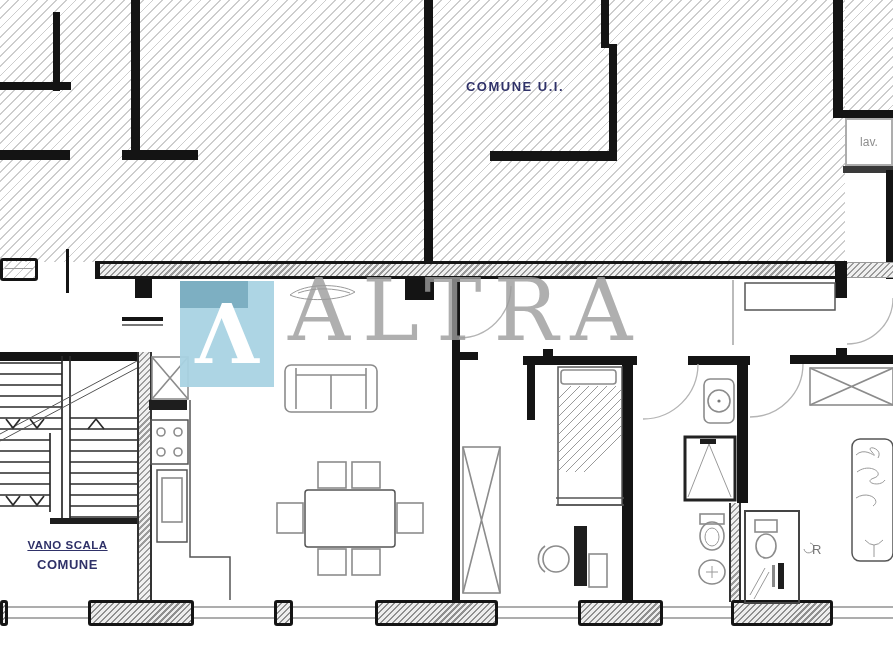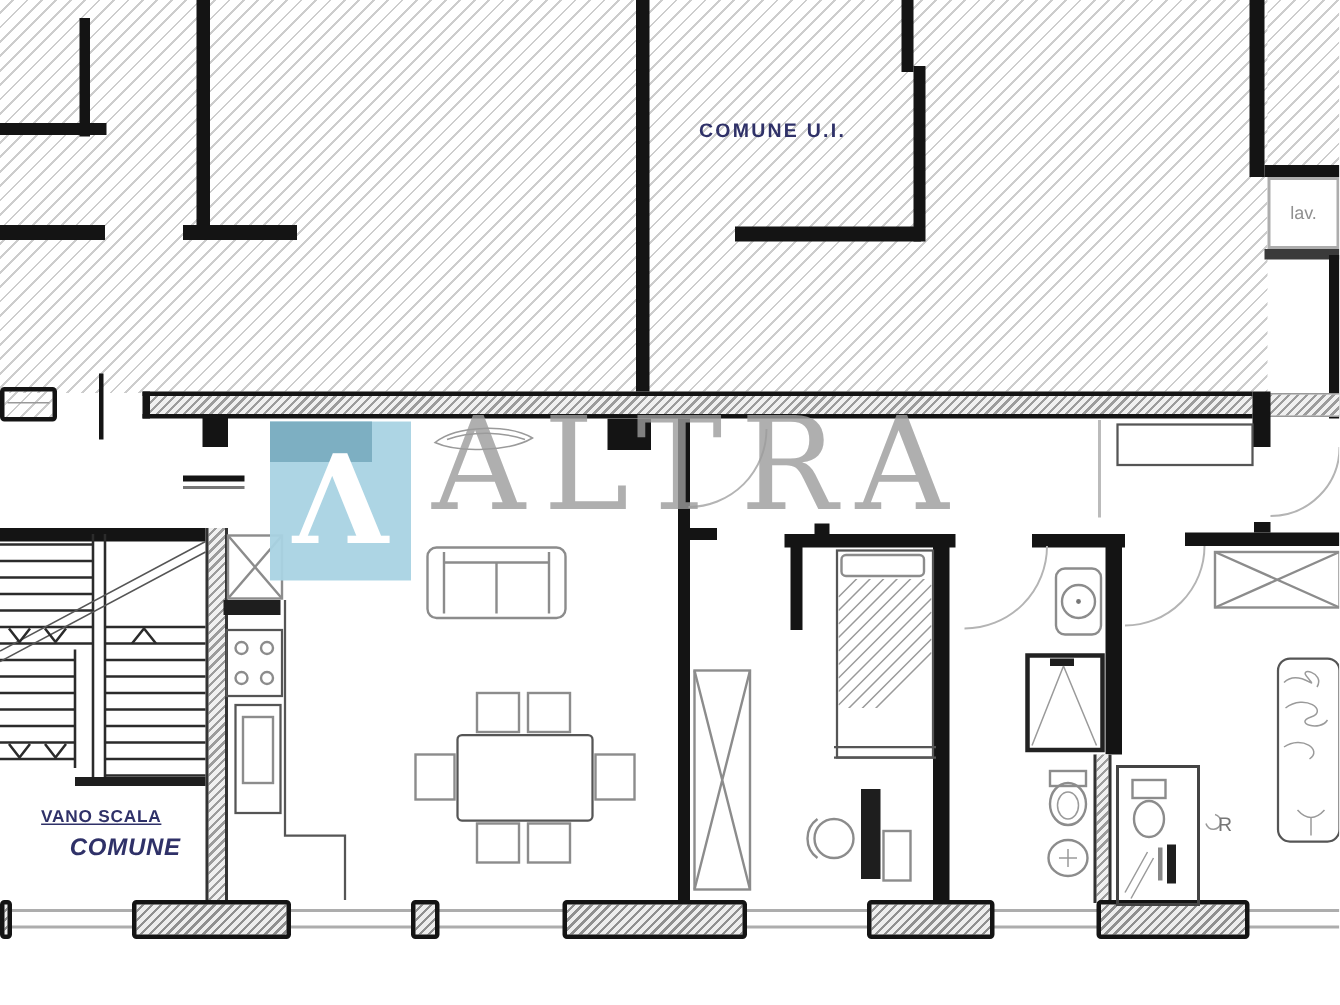--- a/index.html
+++ b/index.html
@@ -240,16 +240,16 @@
   </svg>
 
   <div id="wm-logo" class="abs" style="left:180px;top:281px;width:94px;height:106px;">
     <div class="fold"></div>
     <div class="glyph">Λ</div>
   </div>
   <div id="wm-brand" class="abs" style="left:288px;top:268px;">ALTRA</div>
 
   <div class="abs navy-label" style="left:455px;top:79px;width:120px;font-size:13px;letter-spacing:1.5px;">COMUNE U.I.</div>
   <div class="abs navy-label" style="left:0;top:539px;width:135px;font-size:11.5px;letter-spacing:0.5px;text-decoration:underline;">VANO SCALA</div>
-  <div class="abs navy-label" style="left:16px;top:557px;width:135px;font-size:16px;letter-spacing:0.5px;font-style:italic;">COMUNE</div>
+  <div class="abs navy-label" style="left:0;top:557px;width:135px;font-size:13px;letter-spacing:0.5px;">COMUNE</div>
   <div class="abs gray-label" style="left:812px;top:542px;font-size:13px;color:#777;">R</div>
 
 </div>
 
 </body></html>

